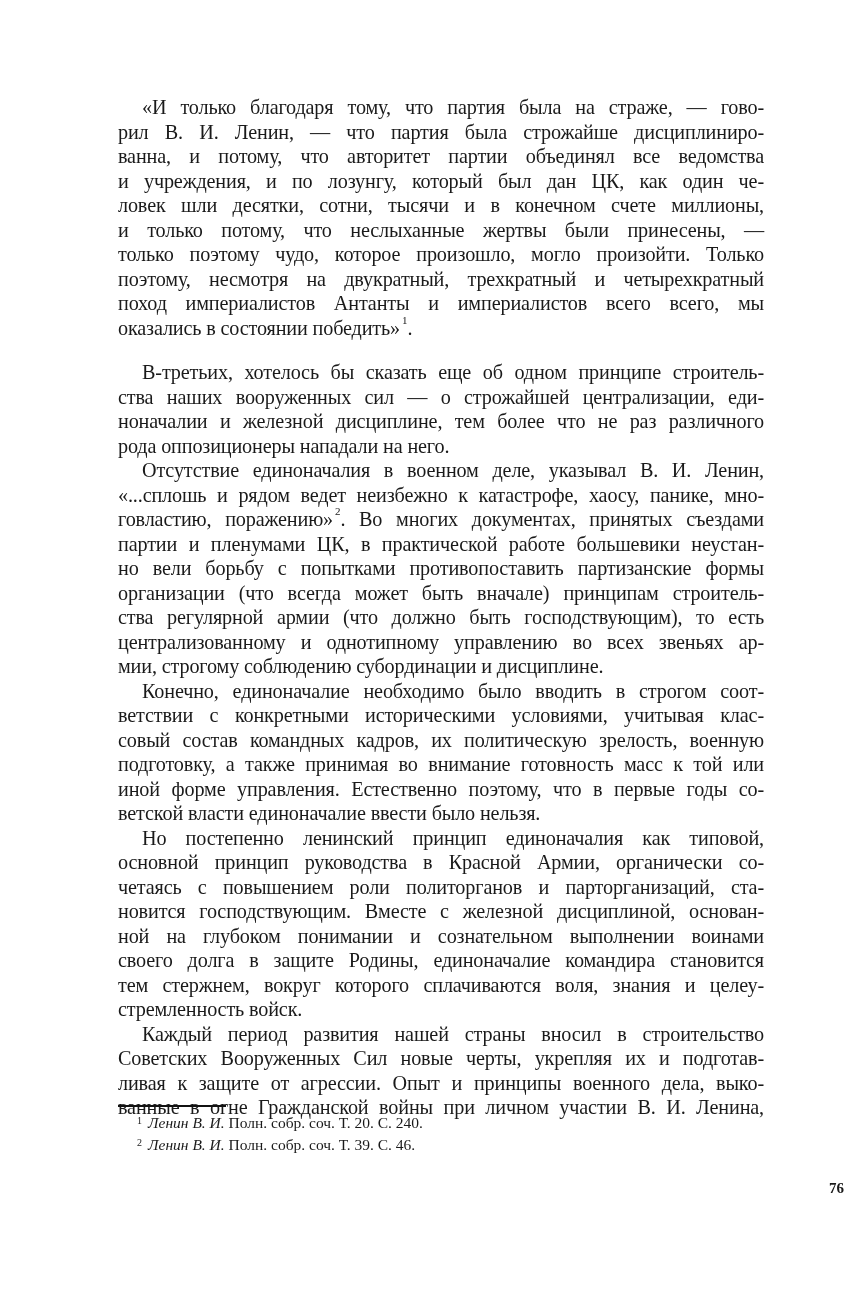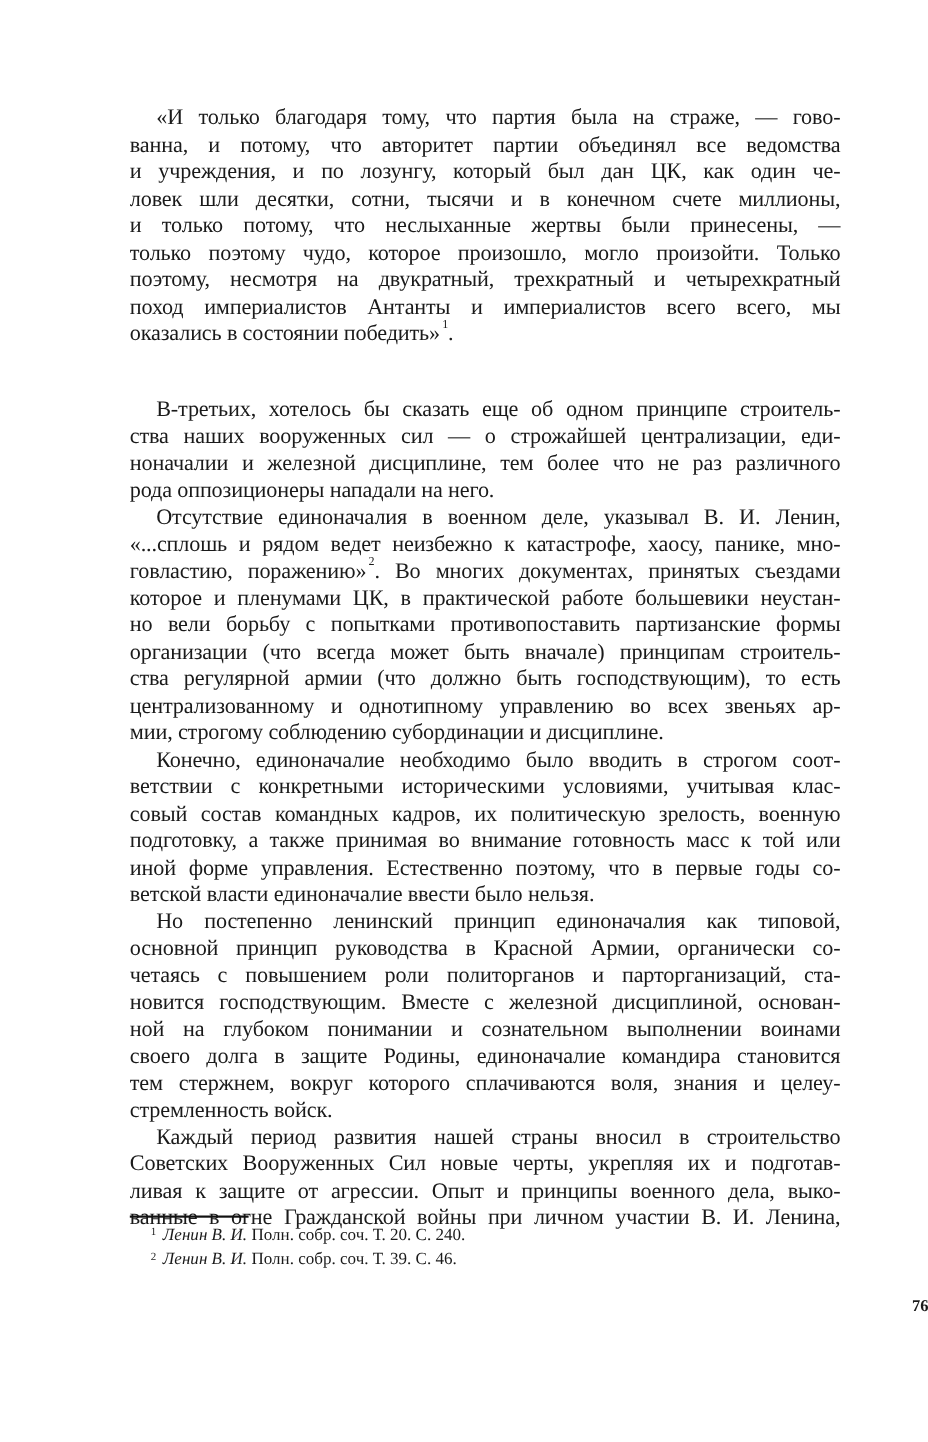--- a/index.html
+++ b/index.html
@@ -93,20 +93,21 @@
       line-height: 28px;
     }
   </style>
 </head>
 <body>
 
 <div class="page">
 
   <div class="block" id="quote-block">
     <span class="line indent">«И только благодаря тому, что партия была на страже, — гово-</span>
+    <span class="line">рил В. И. Ленин, — что партия была строжайше дисциплиниро-</span>
     <span class="line">ванна, и потому, что авторитет партии объединял все ведомства</span>
     <span class="line">и учреждения, и по лозунгу, который был дан ЦК, как один че-</span>
     <span class="line">ловек шли десятки, сотни, тысячи и в конечном счете миллионы,</span>
     <span class="line">и только потому, что неслыханные жертвы были принесены, —</span>
     <span class="line">только поэтому чудо, которое произошло, могло произойти. Только</span>
     <span class="line">поэтому, несмотря на двукратный, трехкратный и четырехкратный</span>
     <span class="line">поход империалистов Антанты и империалистов всего всего, мы</span>
     <span class="line last"><span>оказались в состоянии победить»</span><sup class="fn">1</sup><span>.</span></span>
   </div>
 
@@ -116,21 +117,21 @@
       <span class="line indent">В-третьих, хотелось бы сказать еще об одном принципе строитель-</span>
       <span class="line">ства наших вооруженных сил — о строжайшей централизации, еди-</span>
       <span class="line">ноначалии и железной дисциплине, тем более что не раз различного</span>
       <span class="line last">рода оппозиционеры нападали на него.</span>
     </div>
 
     <div>
       <span class="line indent">Отсутствие единоначалия в военном деле, указывал В. И. Ленин,</span>
       <span class="line">«...сплошь и рядом ведет неизбежно к катастрофе, хаосу, панике, мно-</span>
       <span class="line"><span>говластию, поражению»</span><sup class="fn">2</sup><span>. Во многих документах, принятых съездами</span></span>
-      <span class="line">которое и пленумами ЦК, в практической работе большевики неустан-</span>
+      <span class="line">партии и пленумами ЦК, в практической работе большевики неустан-</span>
       <span class="line">но вели борьбу с попытками противопоставить партизанские формы</span>
       <span class="line">организации (что всегда может быть вначале) принципам строитель-</span>
       <span class="line">ства регулярной армии (что должно быть господствующим), то есть</span>
       <span class="line">централизованному и однотипному управлению во всех звеньях ар-</span>
       <span class="line last">мии, строгому соблюдению субординации и дисциплине.</span>
     </div>
 
     <div>
       <span class="line indent">Конечно, единоначалие необходимо было вводить в строгом соот-</span>
       <span class="line">ветствии с конкретными историческими условиями, учитывая клас-</span>

